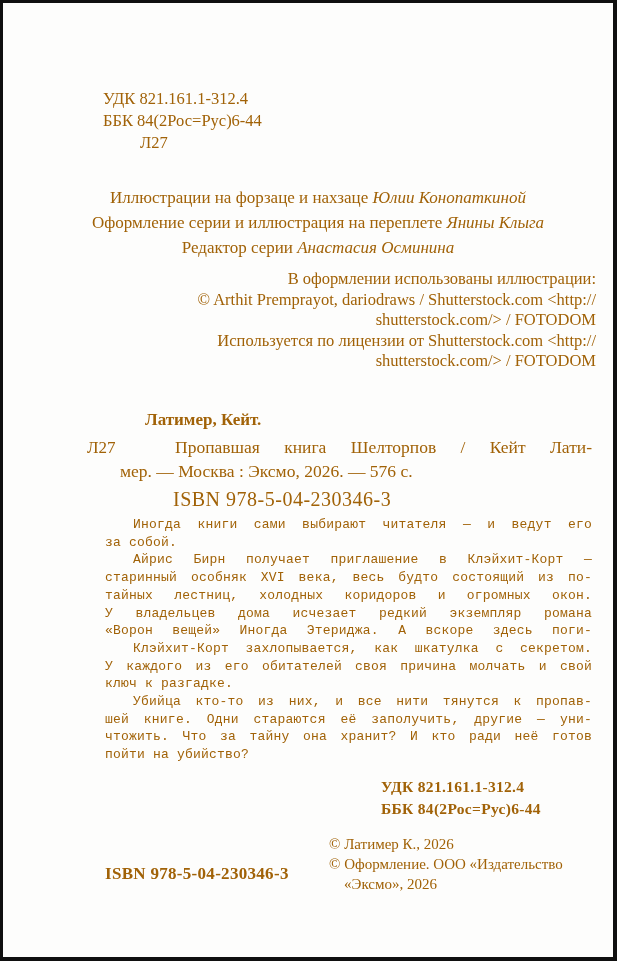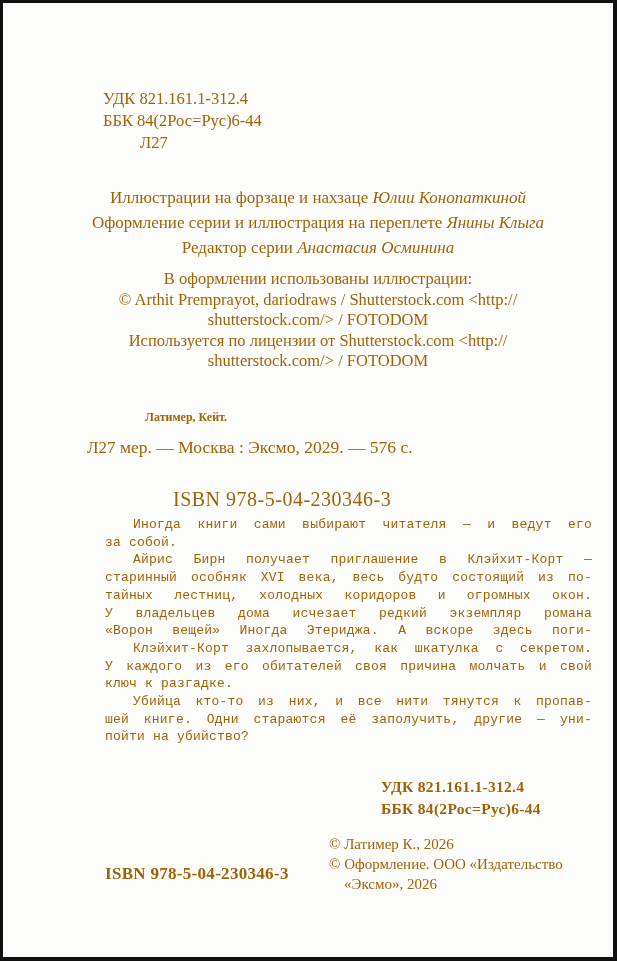--- a/index.html
+++ b/index.html
@@ -20,25 +20,25 @@
   
   .top-codes { left: 103px; top: 88px; font-size: 16.5px; line-height: 22px; }
   .top-codes .sign { padding-left: 37px; }
 
   
   .credits { left: 40px; top: 185px; width: 556px; text-align: center;
              font-size: 17px; line-height: 25px; }
   .credits .it { font-style: italic; margin-top: 26px; }
 
   
-  .notice { left: 40px; top: 269px; width: 556px; text-align: center;
+  .notice { left: 40px; top: 269px; width: 556px; text-align: right;
             font-size: 16.5px; line-height: 20.5px; }
 
   
-  .card-author { left: 145px; top: 410px; font-size: 12px; font-weight: bold; }
+  .card-author { left: 145px; top: 410px; font-size: 17px; font-weight: bold; }
   .card-code   { left: 87px;  top: 438px; font-size: 17px; }
   .card-lines  { left: 120px; top: 436px; width: 472px;
                  font-size: 17.5px; line-height: 23.5px; }
   .card-lines .card-first { text-indent: 55px; }
   .isbn-mid { left: 173px; top: 488px; font-size: 20px; letter-spacing: 0.5px; }
 
   
   .annotation { left: 105px; top: 516px; width: 487px;
                 font-size: 13px; line-height: 17.7px; letter-spacing: 0.2px; font-family: Liberation Mono, monospace; }
   .annotation .first { text-indent: 28px; }
@@ -78,37 +78,39 @@
       <div>В оформлении использованы иллюстрации:</div>
       <div>© Arthit Premprayot, dariodraws / Shutterstock.com &lt;http://</div>
       <div>shutterstock.com/&gt; / FOTODOM</div>
       <div>Используется по лицензии от Shutterstock.com &lt;http://</div>
       <div>shutterstock.com/&gt; / FOTODOM</div>
     </div>
 
   <div class="blk card-author">Латимер, Кейт.</div>
   <div class="blk card-code">Л27</div>
   <div class="blk card-lines">
-      <div>мер. — Москва : Эксмо, 2029. — 576 с.</div>
+      <div class="card-first fill">Пропавшая книга Шелторпов / Кейт Лати-</div>
+      <div>мер. — Москва : Эксмо, 2026. — 576 с.</div>
     </div>
   <div class="blk isbn-mid">ISBN 978-5-04-230346-3</div>
 
   <div class="blk annotation">
       <div class="first fill">Иногда книги сами выбирают читателя — и ведут его</div>
       <div>за собой.</div>
       <div class="first fill">Айрис Бирн получает приглашение в Клэйхит-Корт —</div>
       <div class="fill">старинный особняк XVI века, весь будто состоящий из по-</div>
       <div class="fill">тайных лестниц, холодных коридоров и огромных окон.</div>
       <div class="fill">У владельцев дома исчезает редкий экземпляр романа</div>
       <div class="fill">«Ворон вещей» Иногда Этериджа. А вскоре здесь поги-</div>
       <div class="first fill">Клэйхит-Корт захлопывается, как шкатулка с секретом.</div>
       <div class="fill">У каждого из его обитателей своя причина молчать и свой</div>
       <div>ключ к разгадке.</div>
       <div class="first fill">Убийца кто-то из них, и все нити тянутся к пропав-</div>
       <div class="fill">шей книге. Одни стараются её заполучить, другие — уни-</div>
+      <div class="fill">чтожить. Что за тайну она хранит? И кто ради неё готов</div>
       <div>пойти на убийство?</div>
     </div>
 
   <div class="blk bottom-codes">
     <div>УДК 821.161.1-312.4</div>
     <div>ББК 84(2Рос=Рус)6-44</div>
   </div>
 
   <div class="blk isbn-bottom">ISBN 978-5-04-230346-3</div>
   <div class="blk copyright">

